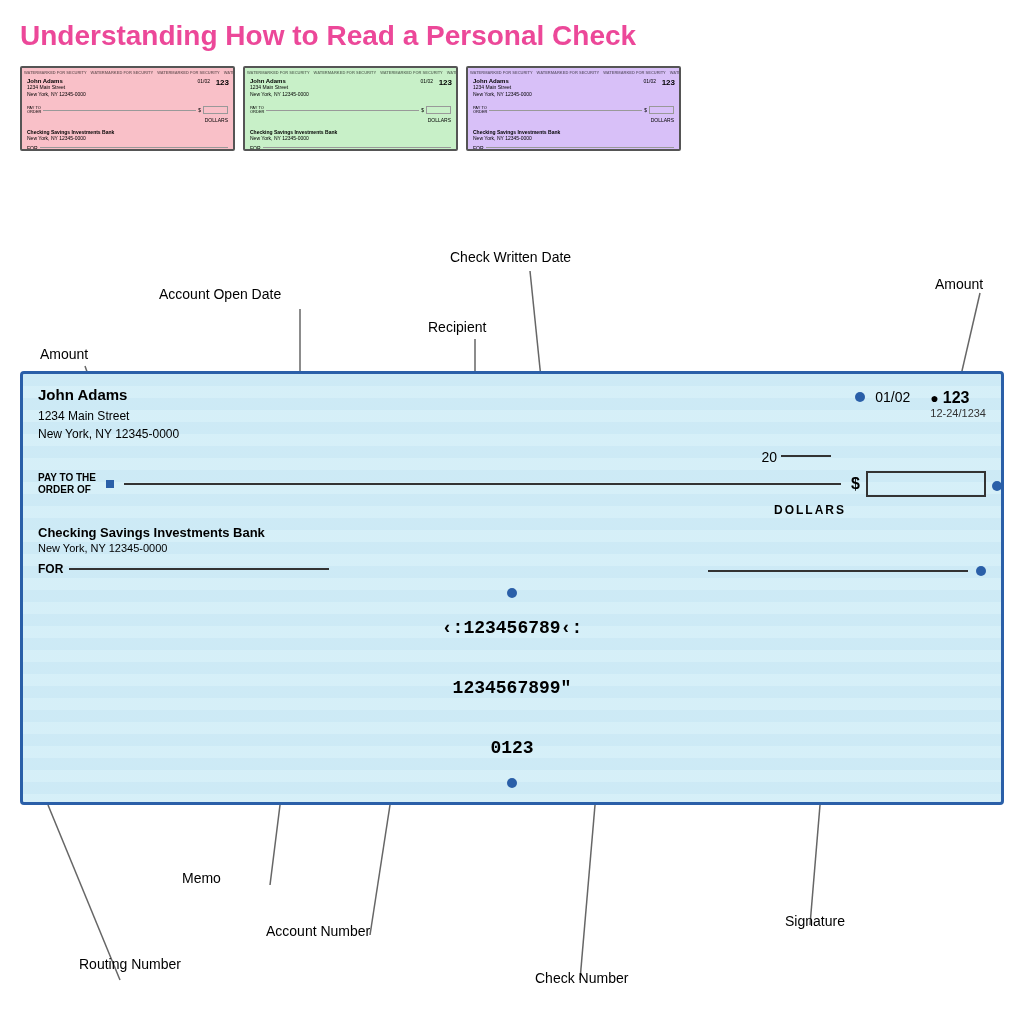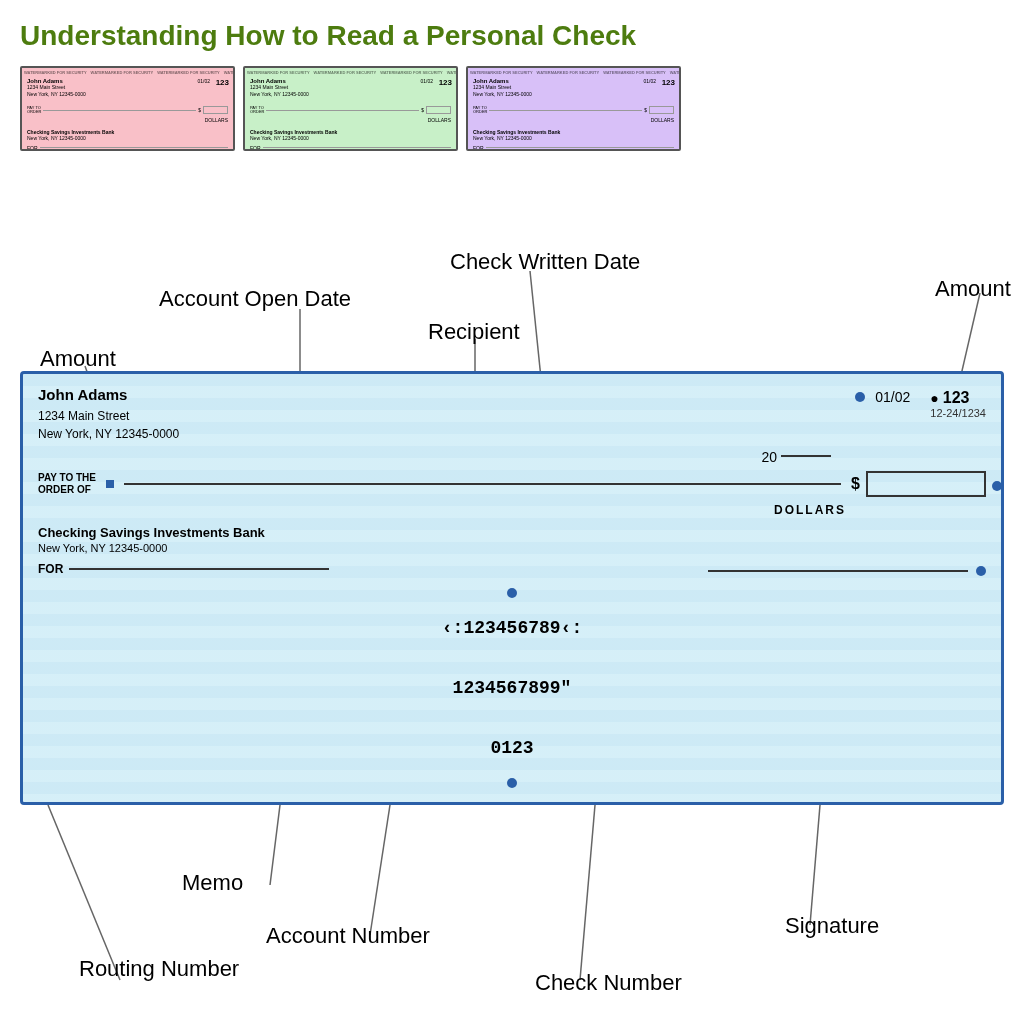--- a/index.html
+++ b/index.html
@@ -11,21 +11,21 @@
       overflow: hidden;
     }
     .page {
       padding: 20px 20px 10px 20px;
       position: relative;
     }
     .main-title {
       font-size: 28px;
       font-weight: 900;
       margin-bottom: 14px;
-      color: #4d7c0f;
+      color: #ec4899;
     }
 
     
     .check-thumbnails {
       display: flex;
       gap: 8px;
       margin-bottom: 10px;
     }
     .check-thumb {
       width: 215px;
@@ -184,21 +184,21 @@
     
     .annotations-below {
       position: relative;
       height: 220px;
       width: 984px;
       margin: 0 auto;
     }
 
     .annotation-label {
       position: absolute;
-      font-size: 22px;
+      font-size: 14px;
       color: #000;
       white-space: nowrap;
     }
 
     
     .ann-svg {
       position: absolute;
       top: 0; left: 0;
       width: 100%; height: 100%;
       pointer-events: none;

